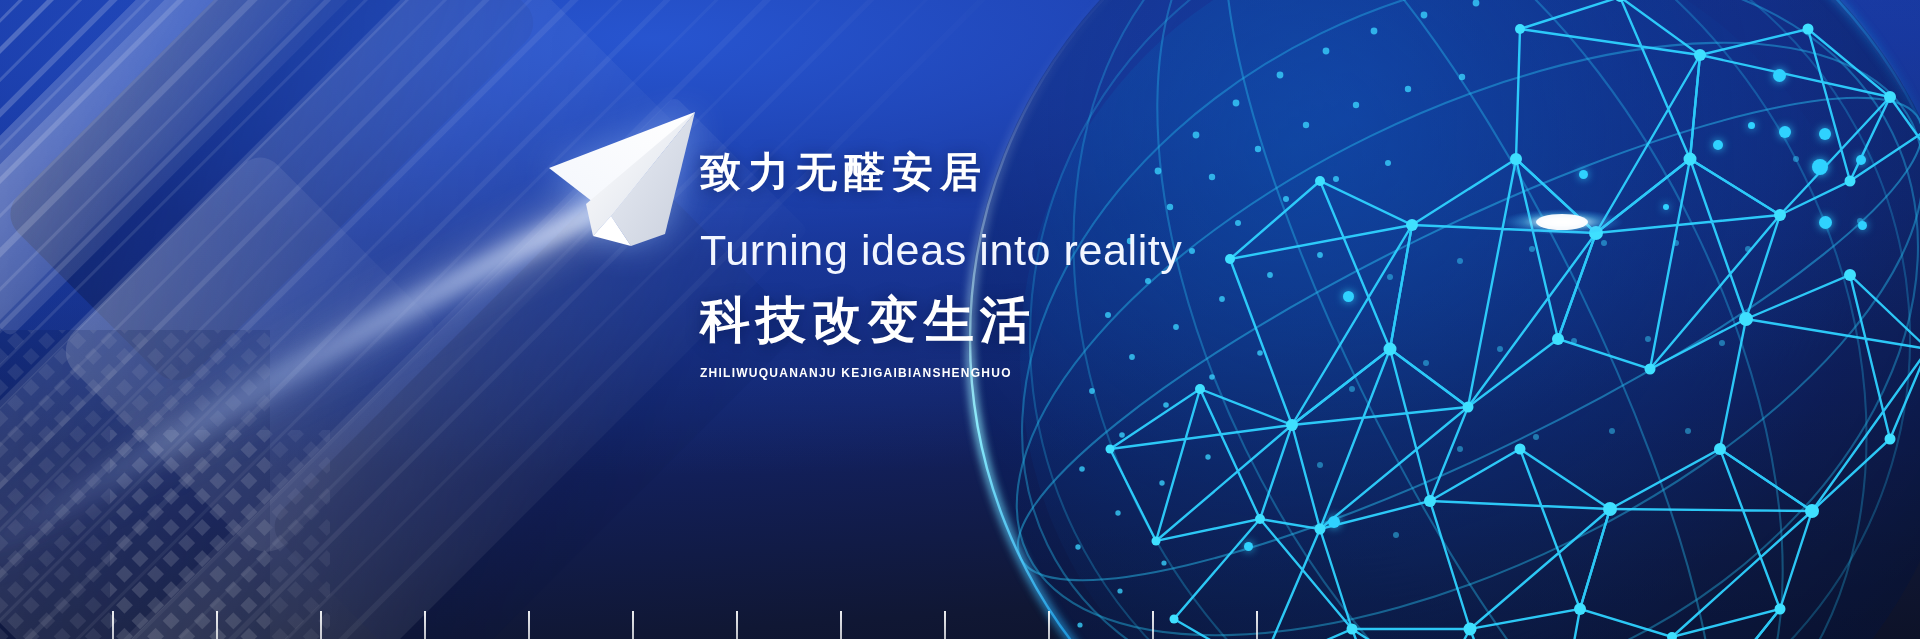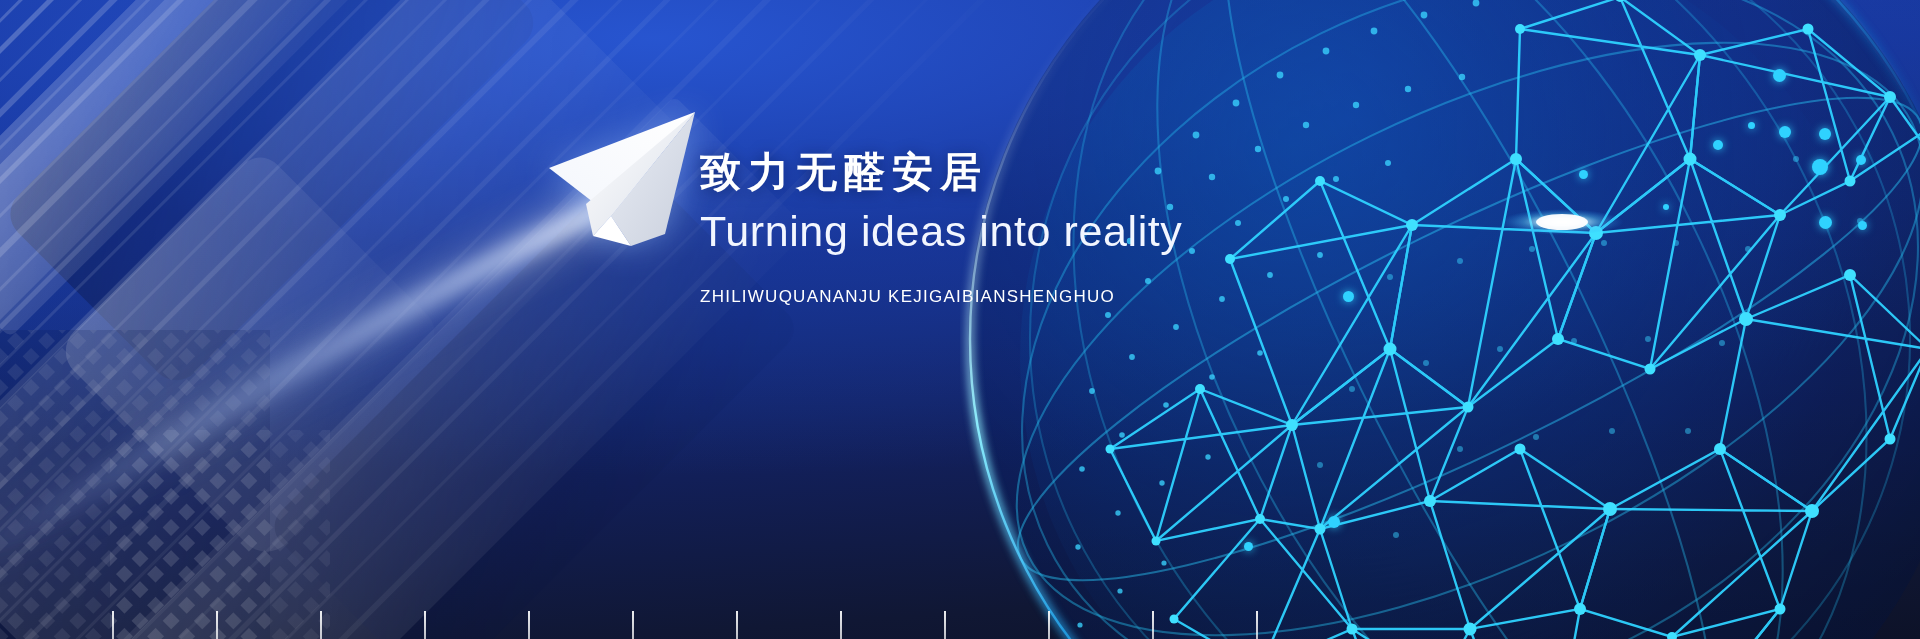--- a/index.html
+++ b/index.html
@@ -97,40 +97,40 @@
   }
   .h1{
     font-size:41px;
     font-weight:700;
     letter-spacing:7px;
     line-height:1.12;
     color:#ffffff;
     text-shadow:0 2px 14px rgba(6,20,70,0.55);
   }
   .sub-en{
-    margin-top:12px;
+    margin-top:31px;
     font-size:43px;
     font-weight:300;
     letter-spacing:0.6px;
     line-height:1.1;
     color:#f2f6ff;
   }
   .h2{
     margin-top:18px;
     font-size:50px;
     font-weight:700;
     letter-spacing:6px;
     line-height:1.12;
     color:#ffffff;
     text-shadow:0 2px 14px rgba(6,20,70,0.55);
   }
   .pinyin{
-    margin-top:32px;
-    font-size:17px;
-    font-weight:400;
+    margin-top:18px;
+    font-size:12px;
+    font-weight:700;
     letter-spacing:1.25px;
     color:#ffffff;
     white-space:nowrap;
   }
 </style>
 </head>
 <body>
 
 <div class="banner">
 
@@ -524,16 +524,17 @@
       <div class="tick" style="left: 840px; height: 28px;"></div>
       <div class="tick" style="left: 944px; height: 28px;"></div>
       <div class="tick" style="left: 1048px; height: 28px;"></div>
       <div class="tick" style="left: 1152px; height: 28px;"></div>
       <div class="tick" style="left: 1256px; height: 28px;"></div>
     </div>
 
   <div class="copy">
     <div class="h1">致力无醛安居</div>
     <div class="sub-en">Turning ideas into reality</div>
+    <div class="h2">科技改变生活</div>
     <div class="pinyin">ZHILIWUQUANANJU KEJIGAIBIANSHENGHUO</div>
   </div>
 
 </div>
 
 </body></html>

